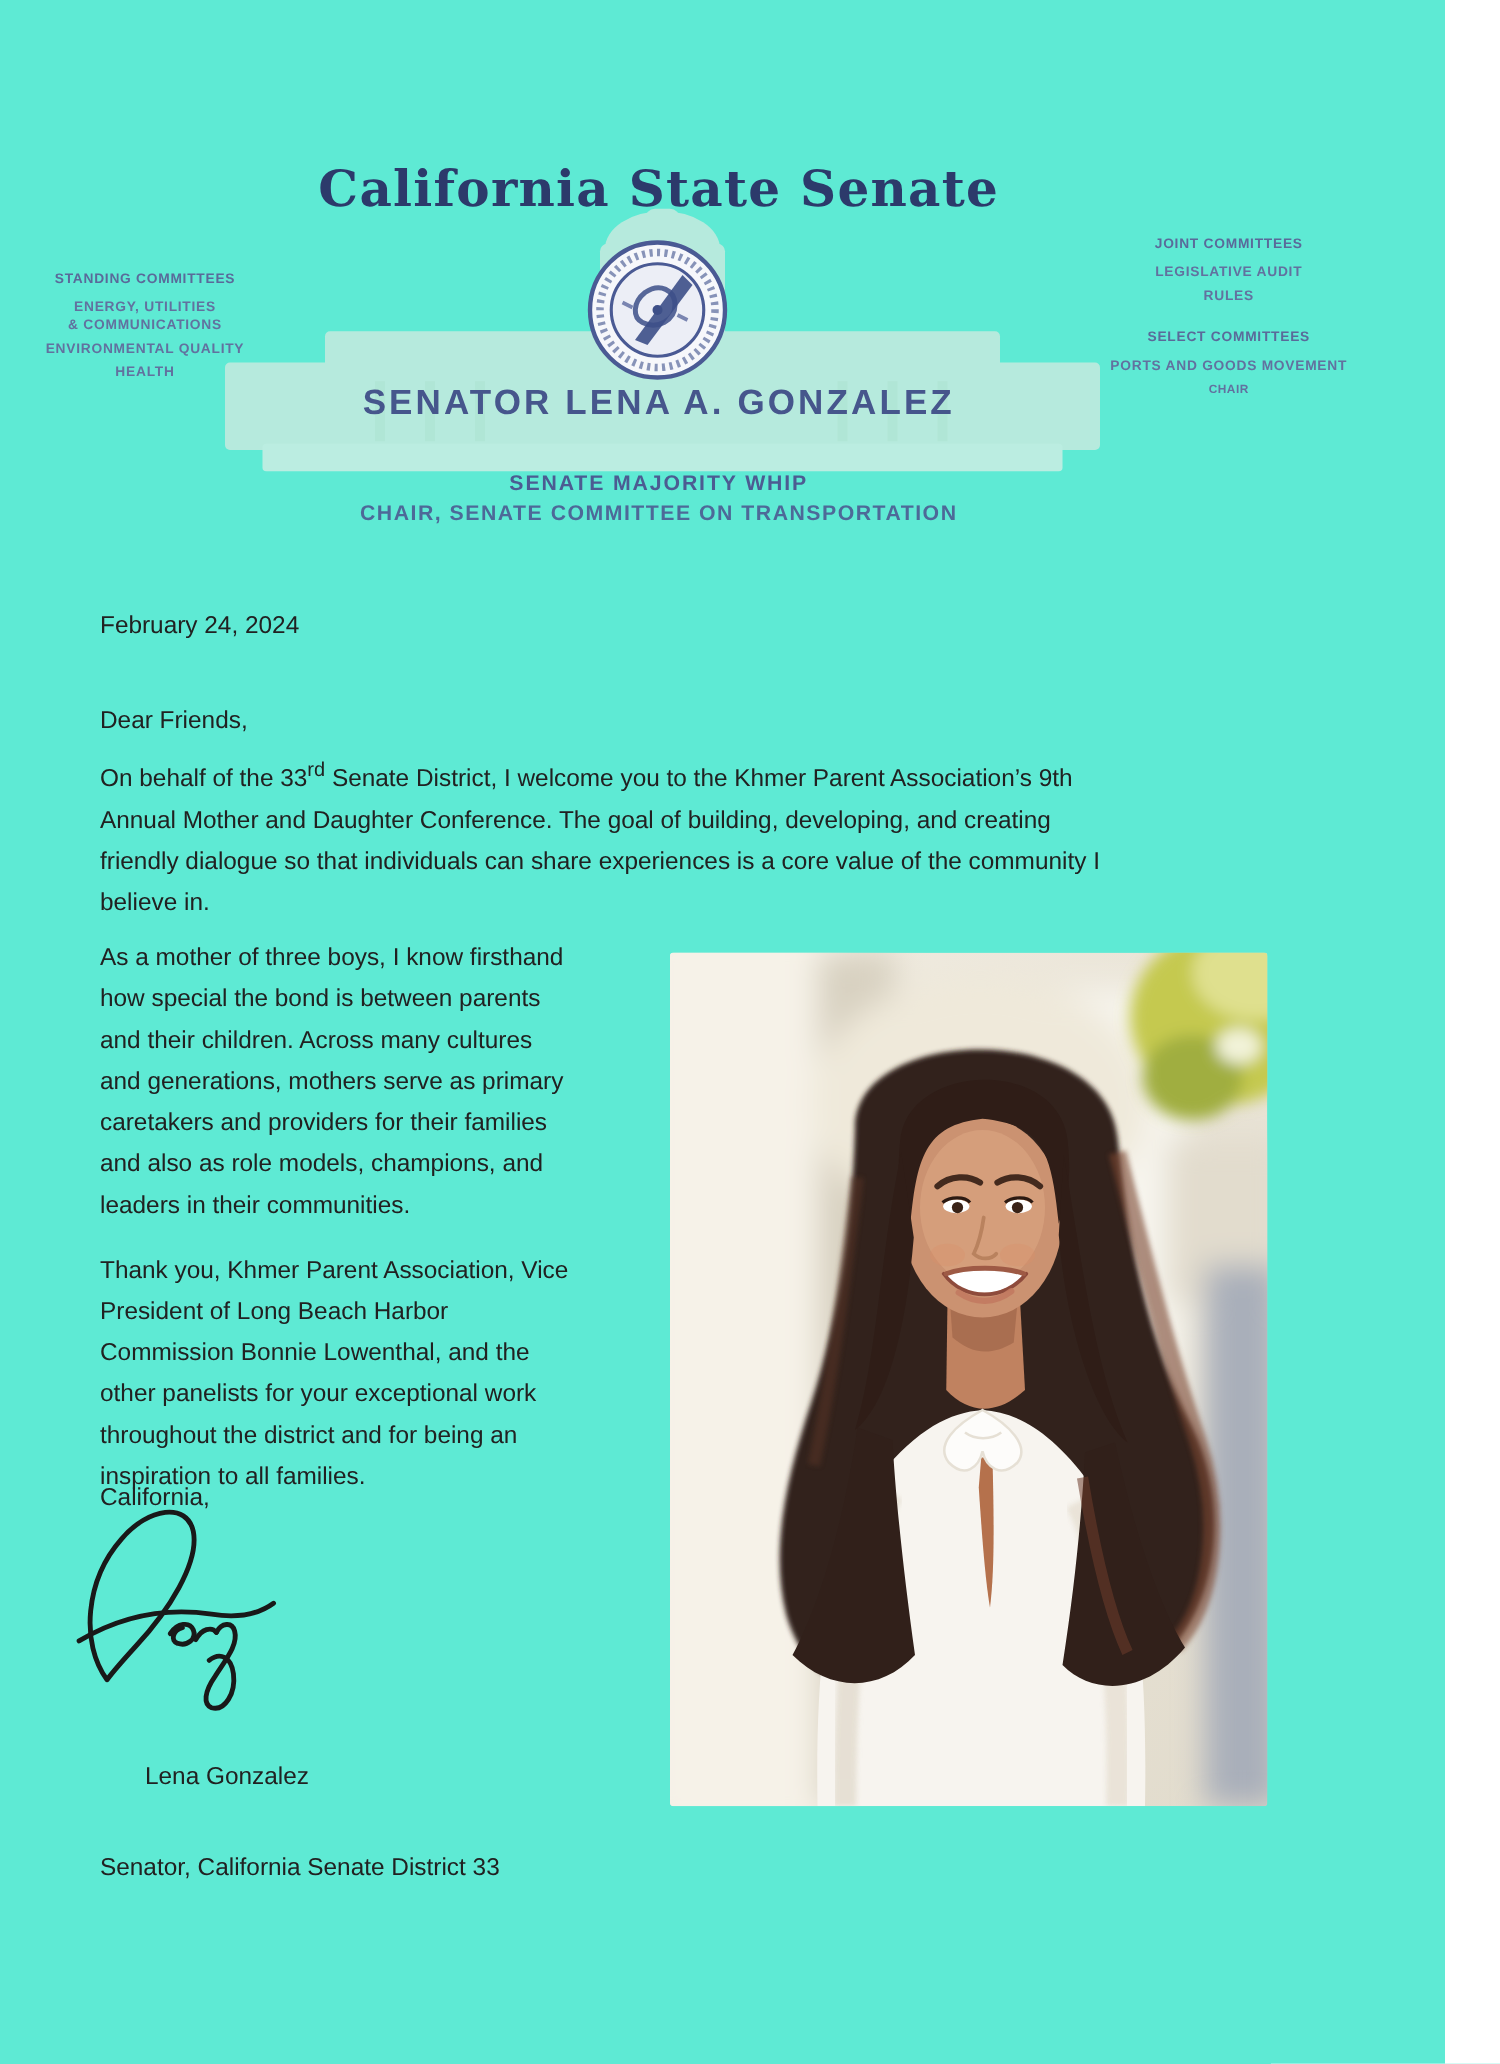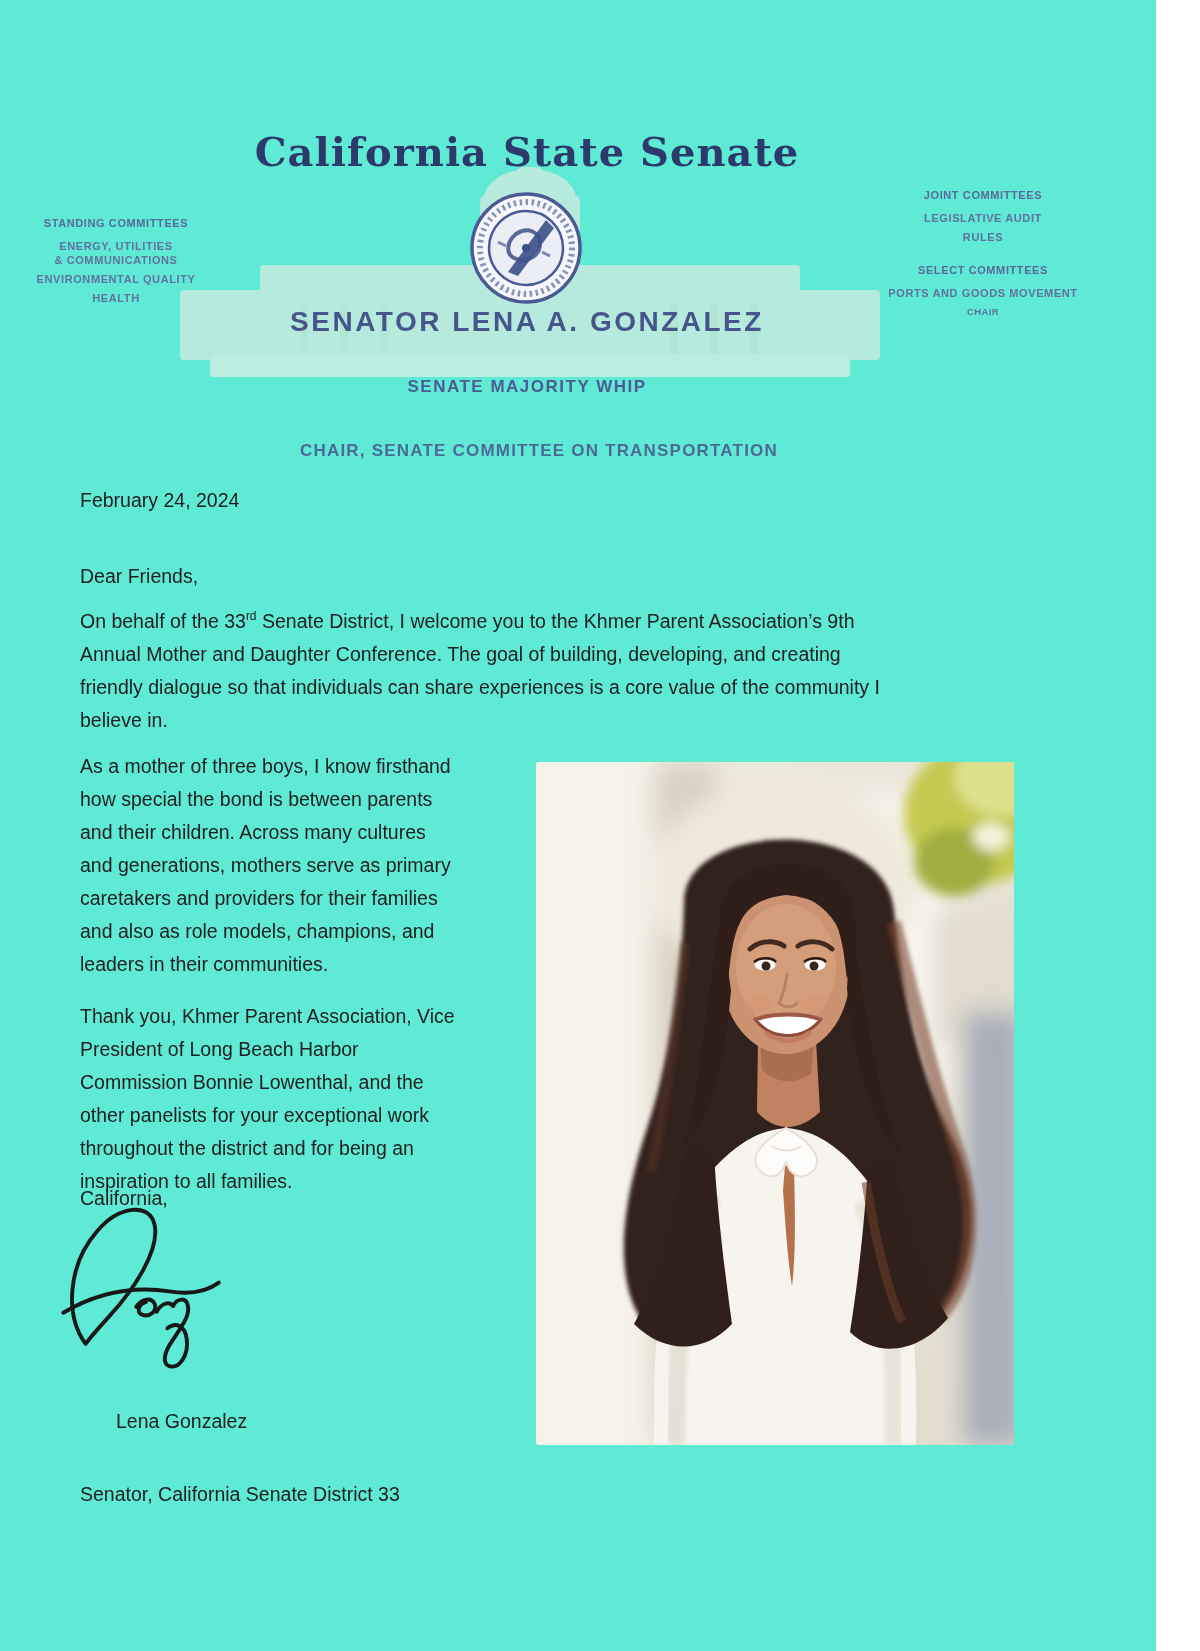--- a/index.html
+++ b/index.html
@@ -30,31 +30,31 @@
   }
   .senator-district{
     position:absolute;left:0;top:341px;width:1054px;text-align:center;z-index:2;
     font-size:19px;letter-spacing:2px;color:#57659b;font-weight:bold;opacity:.85;
   }
   .senator-role1{
     position:absolute;left:0;top:377px;width:1054px;text-align:center;z-index:2;
     font-size:17px;letter-spacing:1.5px;color:#4c5c92;font-weight:bold;
   }
   .senator-role2{
-    position:absolute;left:12px;top:401px;width:1054px;text-align:center;z-index:2;
-    font-size:17px;letter-spacing:1.2px;color:#4c5c92;font-weight:bold;opacity:.9;margin-top:40px;
+    position:absolute;left:0;top:401px;width:1054px;text-align:center;z-index:2;
+    font-size:17px;letter-spacing:1.2px;color:#4c5c92;font-weight:bold;opacity:.9;
   }
 
   
   .btxt{position:absolute;color:#212121;font-size:19.5px;line-height:33px;}
   .pre{white-space:pre-line;}
   .date{left:80px;top:468px;margin-top:16px;}
   .salutation{left:80px;top:560px;}
   .p1{left:80px;top:600px;width:990px;}
-  .p1 sup{font-size:12px;}
+  .p1 sup{font-size:16px;}
   .p2{left:80px;top:750px;width:480px;}
   .p3{left:80px;top:1000px;width:480px;}
   .closing{left:80px;top:1182px;}
   .sig-name{left:80px;top:1405px;margin-left:36px;}
   .sig-title{left:80px;top:1450px;margin-top:28px;}
 
   .signature{position:absolute;left:58px;top:1198px;width:205px;height:175px;}
 
   
   .photo{

